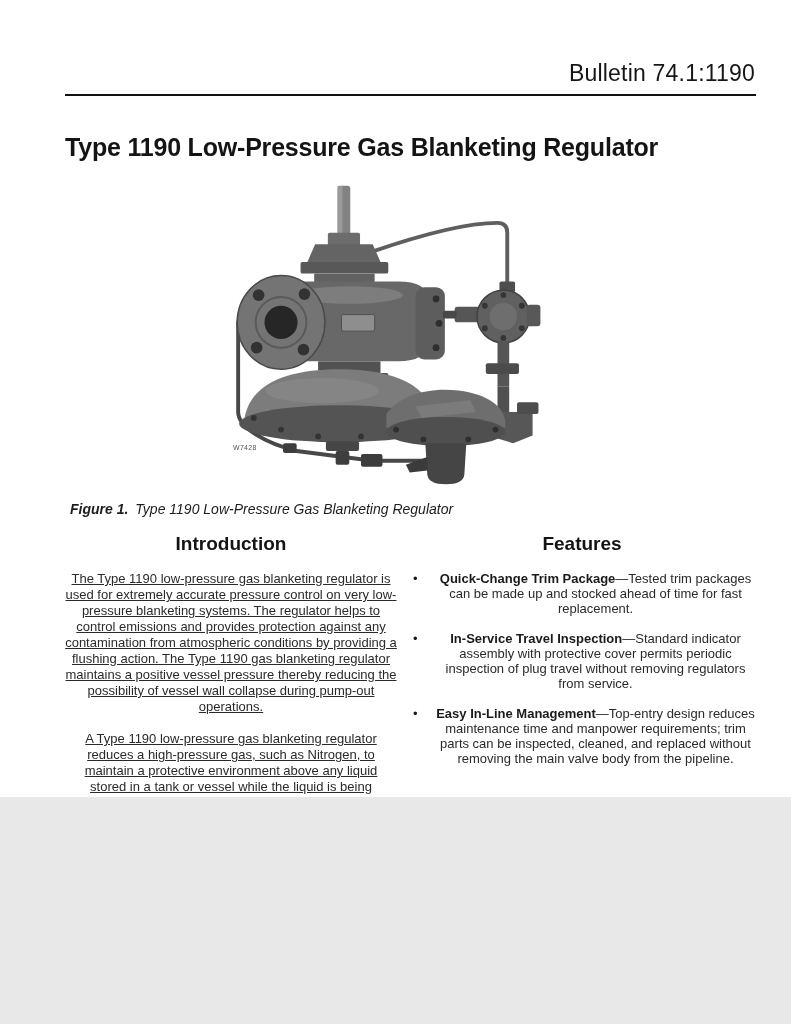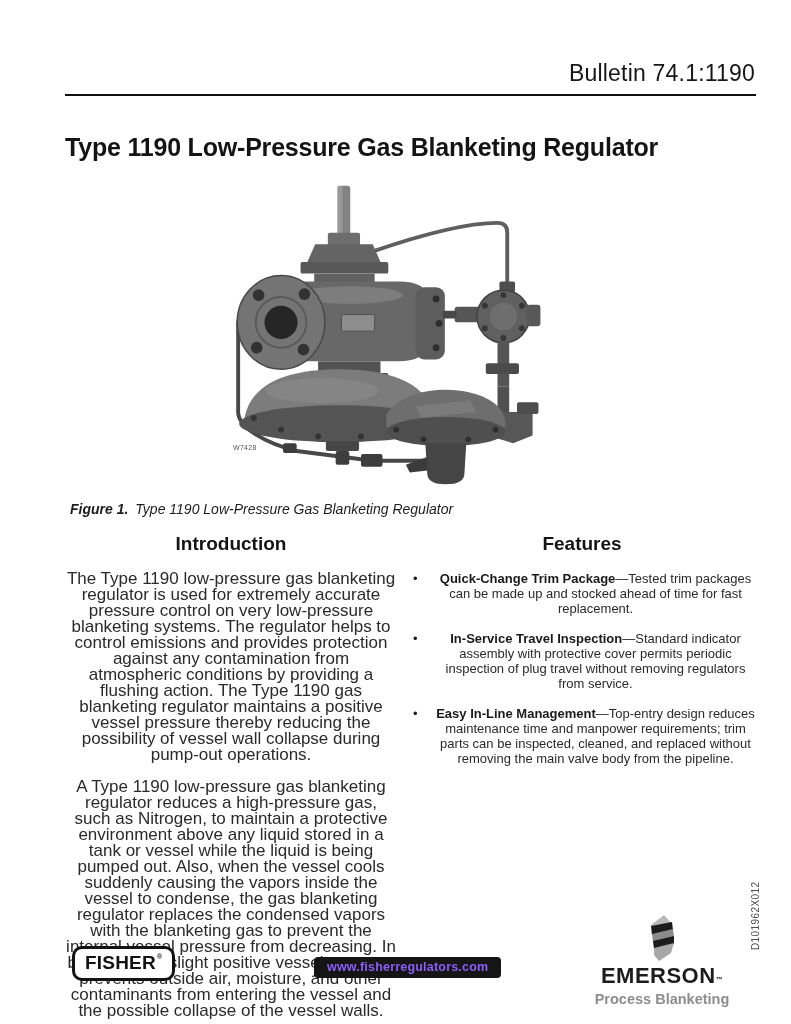--- a/index.html
+++ b/index.html
@@ -1,19 +1,19 @@
 <!DOCTYPE html>
 <html><head>
 <meta charset="utf-8">
 <style>
   * { margin: 0; padding: 0; box-sizing: border-box; }
   html, body { background: #e8e8e8; }
   .page {
     position: relative;
-    width: 791px; height: 1024px;
+    width: 791px; height: 797px;
     margin: 0 auto;
     background: #ffffff;
     font-family: "Liberation Sans", sans-serif;
     color: #1f1f1f;
     overflow: hidden;
   }
   
   .bulletin {
     position: absolute; left: 65px; right: 36px; top: 60px;
     text-align: right; font-size: 23px; font-weight: 400;
@@ -42,21 +42,21 @@
     font-size: 14px; font-style: italic; color: #1d1d1d;
   }
   .figure-caption .cap-label { font-weight: bold; margin-right: 7px; }
   
   .col { position: absolute; top: 533px; text-align: center; }
   .col-left  { left: 65px;  width: 332px; }
   .col-right { left: 405px; width: 354px; }
   .section-heading {
     font-size: 19px; font-weight: bold; color: #141414; margin-bottom: 16px;
   }
-  .body-text { font-size: 17px; line-height: 16px; color: #2a2a2a; }
+  .body-text { font-size: 13px; line-height: 16px; color: #2a2a2a; text-decoration: underline; }
   .body-text p { margin-bottom: 16px; }
   .feature-list { list-style: none; }
   .feature-list li {
     position: relative; padding-left: 27px; margin-bottom: 15px;
     font-size: 13px; line-height: 15px; color: #2a2a2a;
   }
   .feature-list li::before {
     content: "\2022"; position: absolute; left: 8px; top: 0;
     font-size: 13px; color: #1a1a1a;
   }

